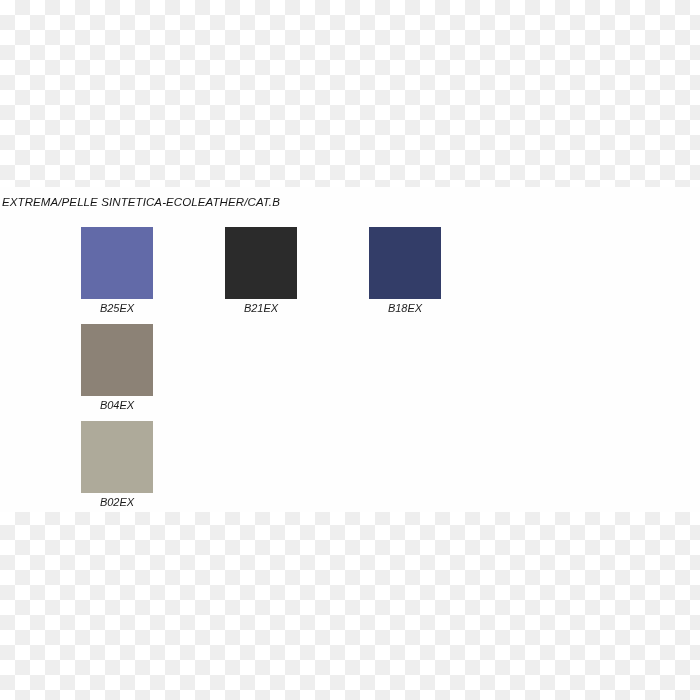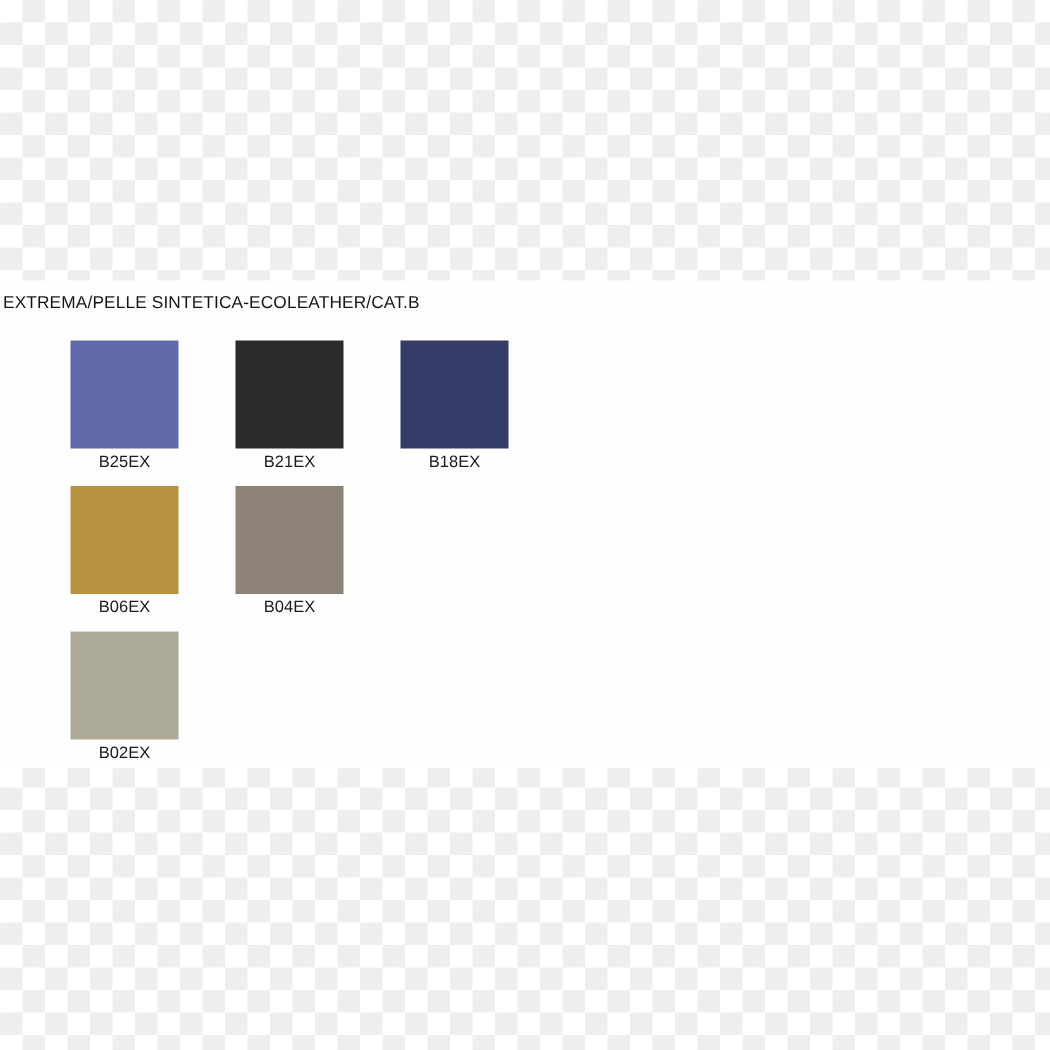--- a/index.html
+++ b/index.html
@@ -29,20 +29,21 @@
   }
 
   
   .plate {
     position: absolute;
     left: 0;
     top: 187px;
     width: 700px;
     height: 325px;
     background: #fefefe;
+    font-style: italic;
   }
 
   .plate-title {
     position: absolute;
     left: 2px;
     top: 8px;
     font-size: 11.5px;
     line-height: 14px;
     color: #151515;
     letter-spacing: 0.1px;
@@ -59,20 +60,21 @@
   .swatch-row {
     display: flex;
     flex-direction: row;
     height: 97px;
   }
 
   .swatch-cell {
     width: 110px;
     flex: 0 0 110px;
     position: relative;
+    margin-left: 34px;
   }
 
   .swatch-chip {
     width: 72px;
     height: 72px;
     display: block;
   }
 
   .swatch-label {
     position: absolute;
@@ -104,24 +106,20 @@
             <div class="swatch-chip" style="background: rgb(43, 43, 43);"></div>
             <div class="swatch-label">B21EX</div>
           </div>
           <div class="swatch-cell">
             <div class="swatch-chip" style="background: rgb(51, 61, 104);"></div>
             <div class="swatch-label">B18EX</div>
           </div>
         </div>
         <div class="swatch-row">
           <div class="swatch-cell">
-            <div class="swatch-chip" style="background: rgb(184, 147, 63);"></div>
-            <div class="swatch-label">B06EX</div>
-          </div>
-          <div class="swatch-cell">
             <div class="swatch-chip" style="background: rgb(140, 130, 118);"></div>
             <div class="swatch-label">B04EX</div>
           </div>
         </div>
         <div class="swatch-row">
           <div class="swatch-cell">
             <div class="swatch-chip" style="background: rgb(174, 170, 154);"></div>
             <div class="swatch-label">B02EX</div>
           </div>
         </div>

